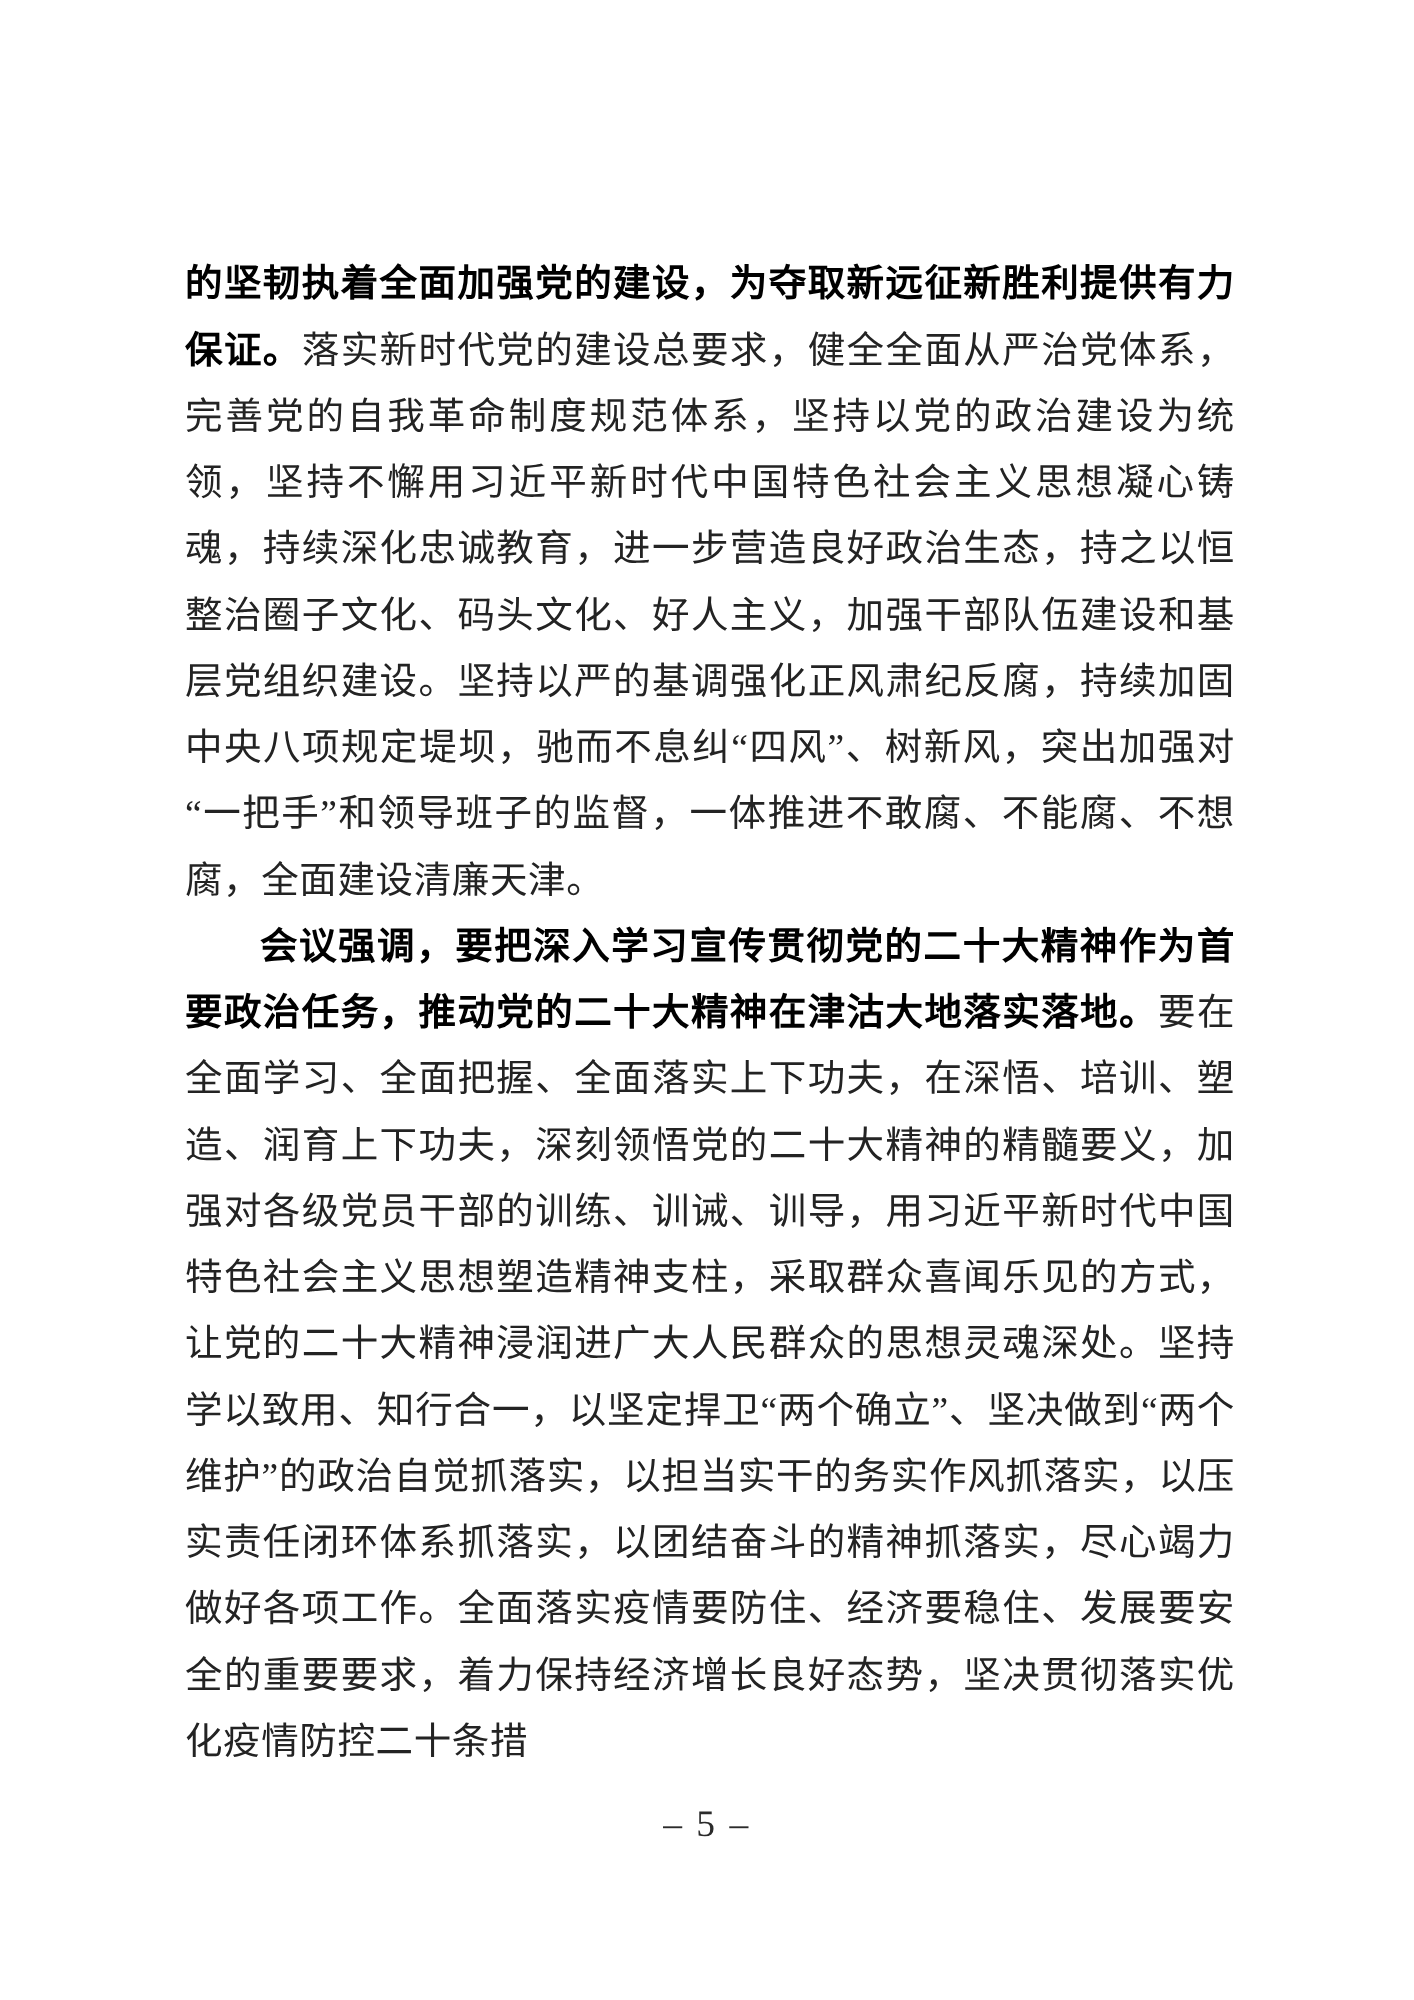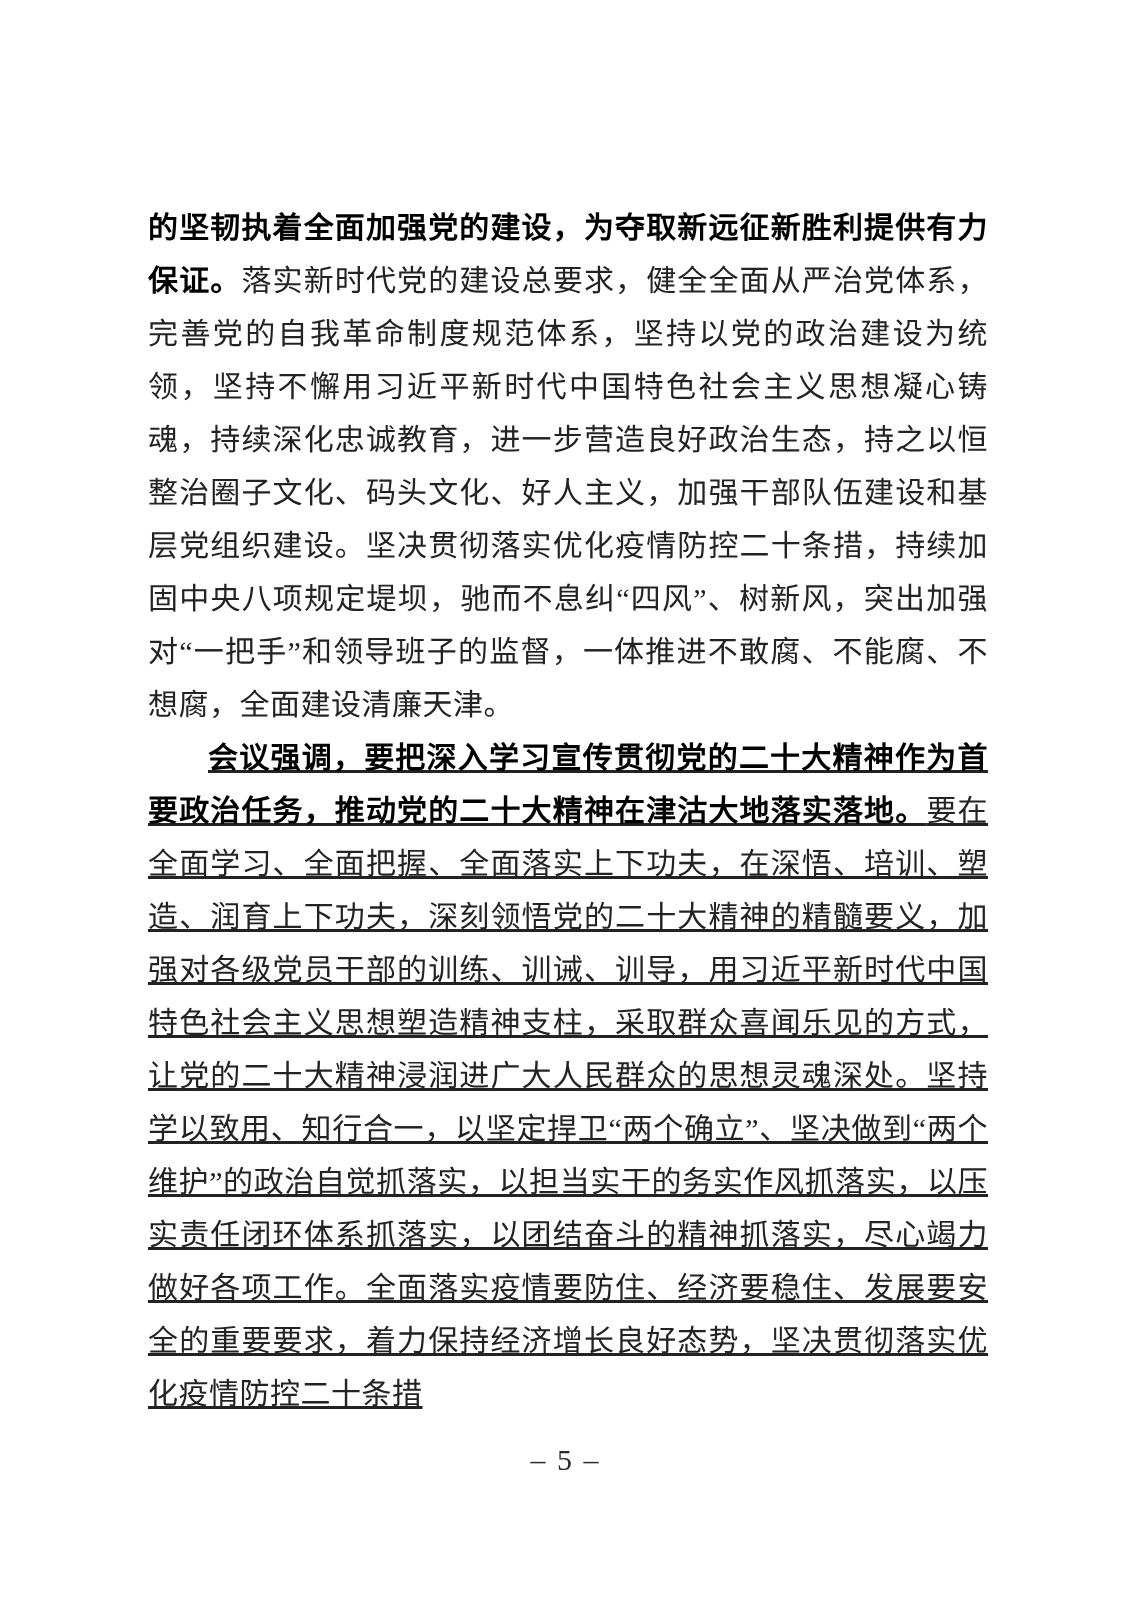--- a/index.html
+++ b/index.html
@@ -32,21 +32,20 @@
     line-height: 53px;
     text-align: justify;
     letter-spacing: 0.5px;
   }
   .content p {
     margin: 0;
     padding: 0;
   }
   .content p.indent {
     text-indent: 2em;
-    text-decoration: underline;
   }
   .bold-lead {
     font-weight: 700;
     color: #000000;
   }
   .body-run {
     font-weight: 400;
   }
   .footer {
     position: absolute;
@@ -60,21 +59,21 @@
     letter-spacing: 2px;
   }
 </style>
 </head>
 <body>
 
 <div class="page">
 
   <div class="content">
 
-    <p><span class="bold-lead">的坚韧执着全面加强党的建设，为夺取新远征新胜利提供有力保证。</span><span class="body-run">落实新时代党的建设总要求，健全全面从严治党体系，完善党的自我革命制度规范体系，坚持以党的政治建设为统领，坚持不懈用习近平新时代中国特色社会主义思想凝心铸魂，持续深化忠诚教育，进一步营造良好政治生态，持之以恒整治圈子文化、码头文化、好人主义，加强干部队伍建设和基层党组织建设。坚决贯彻落实优化疫情防控二十条措，持续加固中央八项规定堤坝，驰而不息纠“四风”、树新风，突出加强对“一把手”和领导班子的监督，一体推进不敢腐、不能腐、不想腐，全面建设清廉天津。</span></p>
+    <p><span class="bold-lead">的坚韧执着全面加强党的建设，为夺取新远征新胜利提供有力保证。</span><span class="body-run">落实新时代党的建设总要求，健全全面从严治党体系，完善党的自我革命制度规范体系，坚持以党的政治建设为统领，坚持不懈用习近平新时代中国特色社会主义思想凝心铸魂，持续深化忠诚教育，进一步营造良好政治生态，持之以恒整治圈子文化、码头文化、好人主义，加强干部队伍建设和基层党组织建设。坚持以严的基调强化正风肃纪反腐，持续加固中央八项规定堤坝，驰而不息纠“四风”、树新风，突出加强对“一把手”和领导班子的监督，一体推进不敢腐、不能腐、不想腐，全面建设清廉天津。</span></p>
 
     <p class="indent"><span class="bold-lead">会议强调，要把深入学习宣传贯彻党的二十大精神作为首要政治任务，推动党的二十大精神在津沽大地落实落地。</span><span class="body-run">要在全面学习、全面把握、全面落实上下功夫，在深悟、培训、塑造、润育上下功夫，深刻领悟党的二十大精神的精髓要义，加强对各级党员干部的训练、训诫、训导，用习近平新时代中国特色社会主义思想塑造精神支柱，采取群众喜闻乐见的方式，让党的二十大精神浸润进广大人民群众的思想灵魂深处。坚持学以致用、知行合一，以坚定捍卫“两个确立”、坚决做到“两个维护”的政治自觉抓落实，以担当实干的务实作风抓落实，以压实责任闭环体系抓落实，以团结奋斗的精神抓落实，尽心竭力做好各项工作。全面落实疫情要防住、经济要稳住、发展要安全的重要要求，着力保持经济增长良好态势，坚决贯彻落实优化疫情防控二十条措</span></p>
 
   </div>
 
   <div class="footer">
     <span>– 5 –</span>
   </div>
 
 </div>

